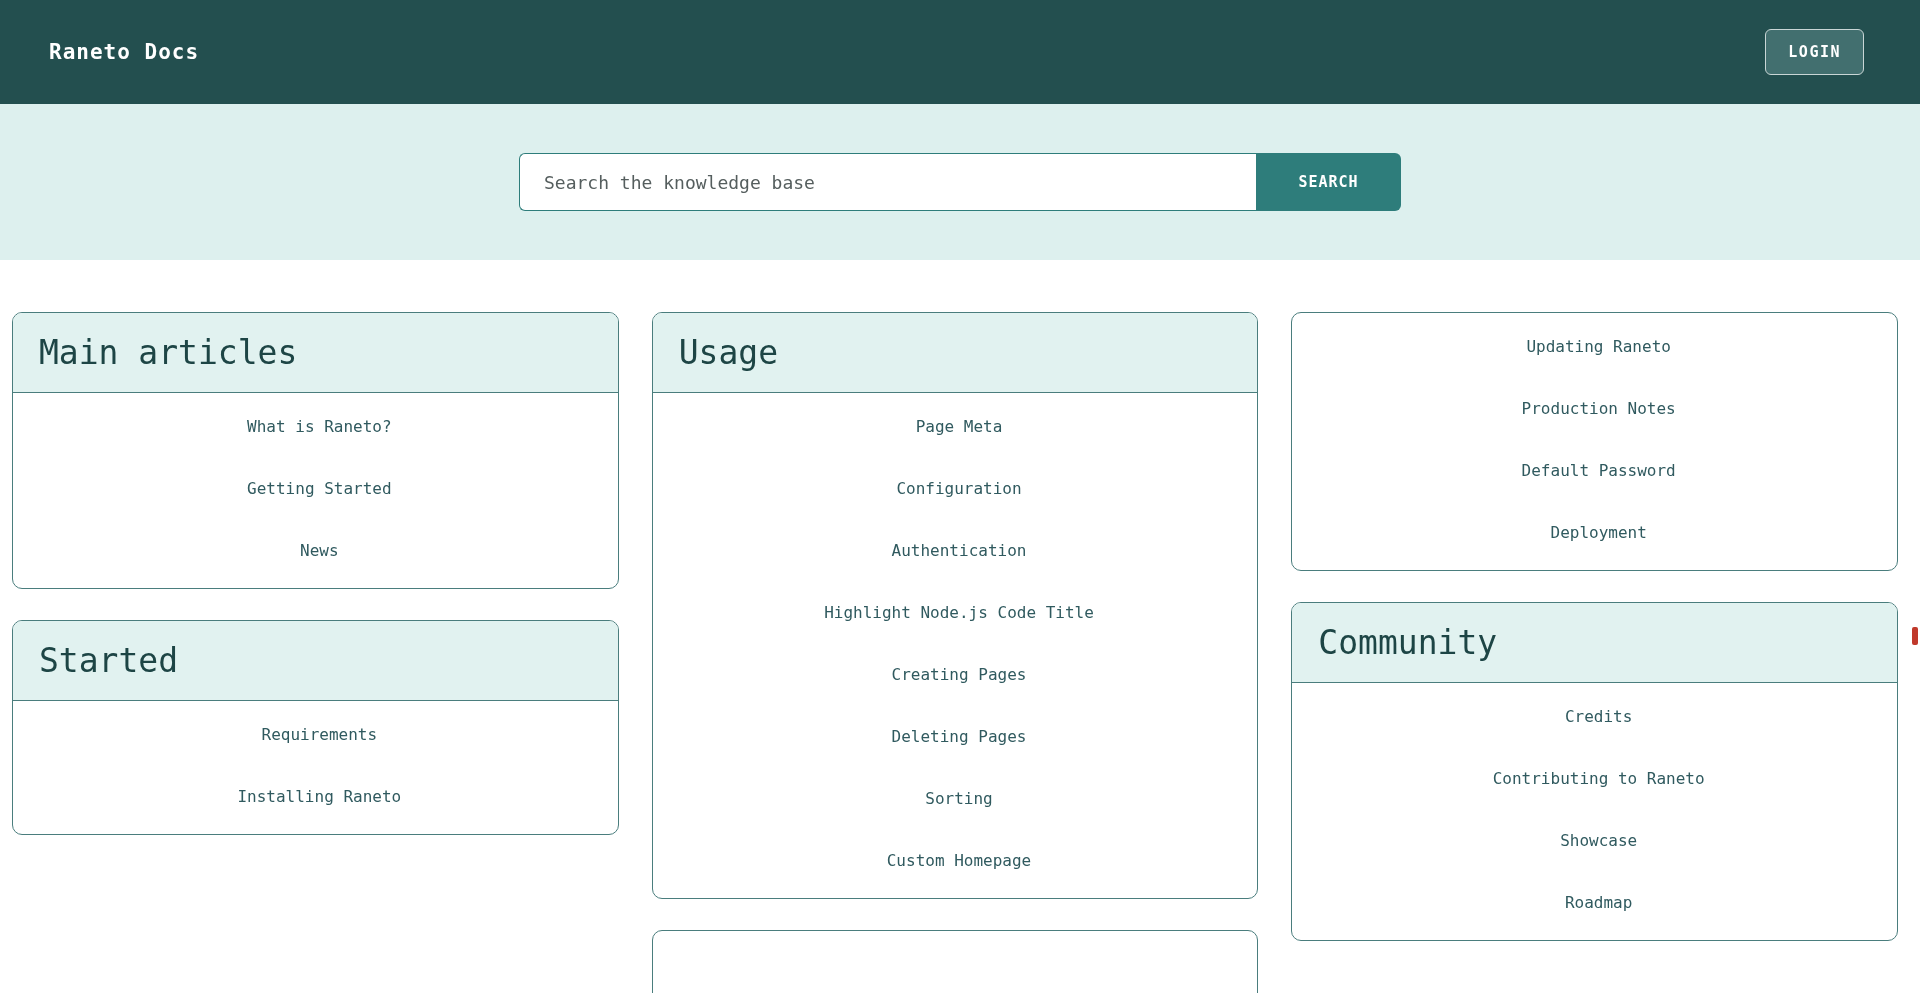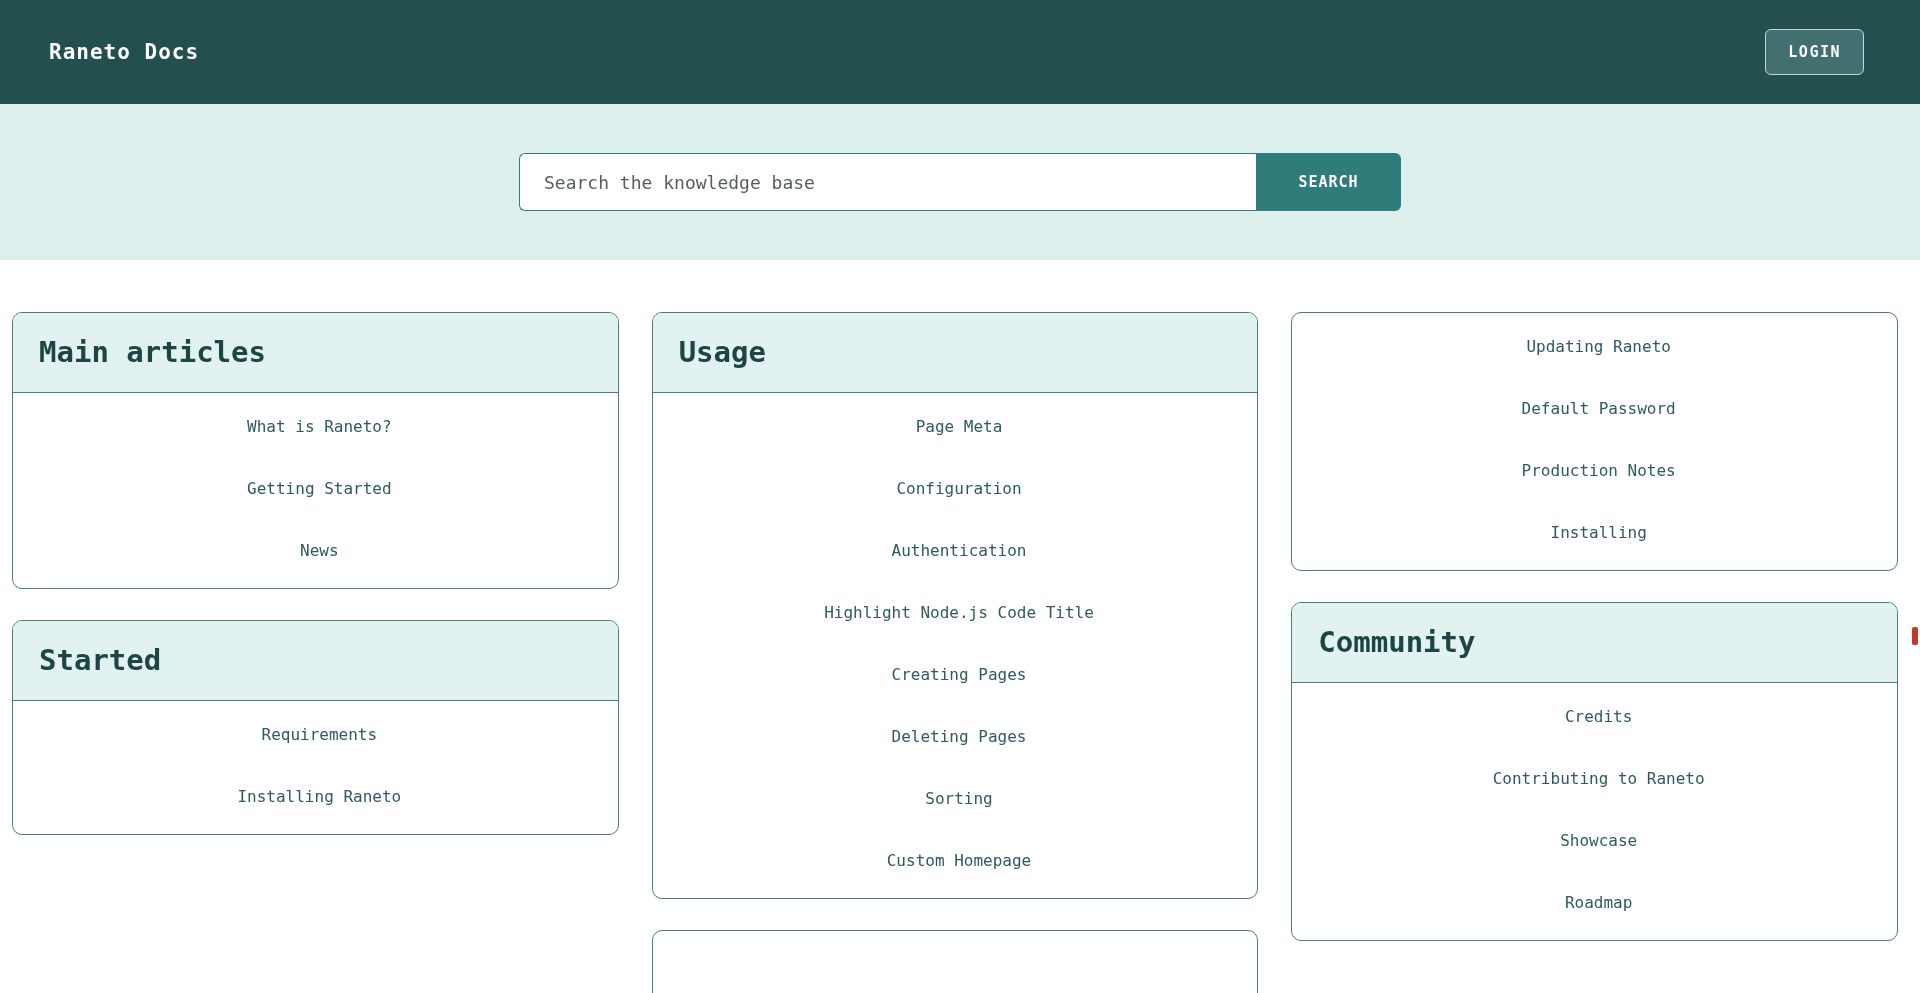--- a/index.html
+++ b/index.html
@@ -38,21 +38,21 @@
 
   
   .grid{display:grid;grid-template-columns:repeat(3,1fr);column-gap:33px;
     margin:52px 22px 0 12px;align-items:start;}
   .col{display:flex;flex-direction:column;}
 
   .card{border:1px solid var(--card-border);border-radius:10px;background:#ffffff;
     margin-bottom:31px;overflow:hidden;}
   .card-header{background:var(--card-header-bg);border-bottom:1px solid var(--card-border);
     padding:23px 26px;}
-  .card-title{color:var(--heading);font-size:29px;font-weight:700;line-height:33px;
+  .card-title{color:var(--heading);font-size:33px;font-weight:400;line-height:33px;
     font-family:inherit;}
   .card-body{display:flex;flex-direction:column;padding:3px 0 6px 0;}
   .list-item{display:block;padding:20px 26px 20px 34px;font-size:16px;line-height:22px;
     color:var(--link);text-decoration:none;text-align:center;}
   .card.partial{min-height:90px;margin-bottom:0;}
 
   
   .scroll-marker{position:fixed;right:2px;top:627px;width:6px;height:18px;
     background:var(--scroll-marker);border-radius:2px;}
 </style>
@@ -108,23 +108,23 @@
           <a class="list-item" href="#">Sorting</a>
           <a class="list-item" href="#">Custom Homepage</a>
         </div>
       </section>
       <section class="card partial"></section>
     </div>
   <div class="col">
       <section class="card">
         <div class="card-body">
           <a class="list-item" href="#">Updating Raneto</a>
+          <a class="list-item" href="#">Production Notes</a>
           <a class="list-item" href="#">Default Password</a>
-          <a class="list-item" href="#">Production Notes</a>
-          <a class="list-item" href="#">Installing</a>
+          <a class="list-item" href="#">Deployment</a>
         </div>
       </section>
       <section class="card">
         <div class="card-header">
           <h2 class="card-title">Community</h2>
         </div>
         <div class="card-body">
           <a class="list-item" href="#">Credits</a>
           <a class="list-item" href="#">Contributing to Raneto</a>
           <a class="list-item" href="#">Showcase</a>

